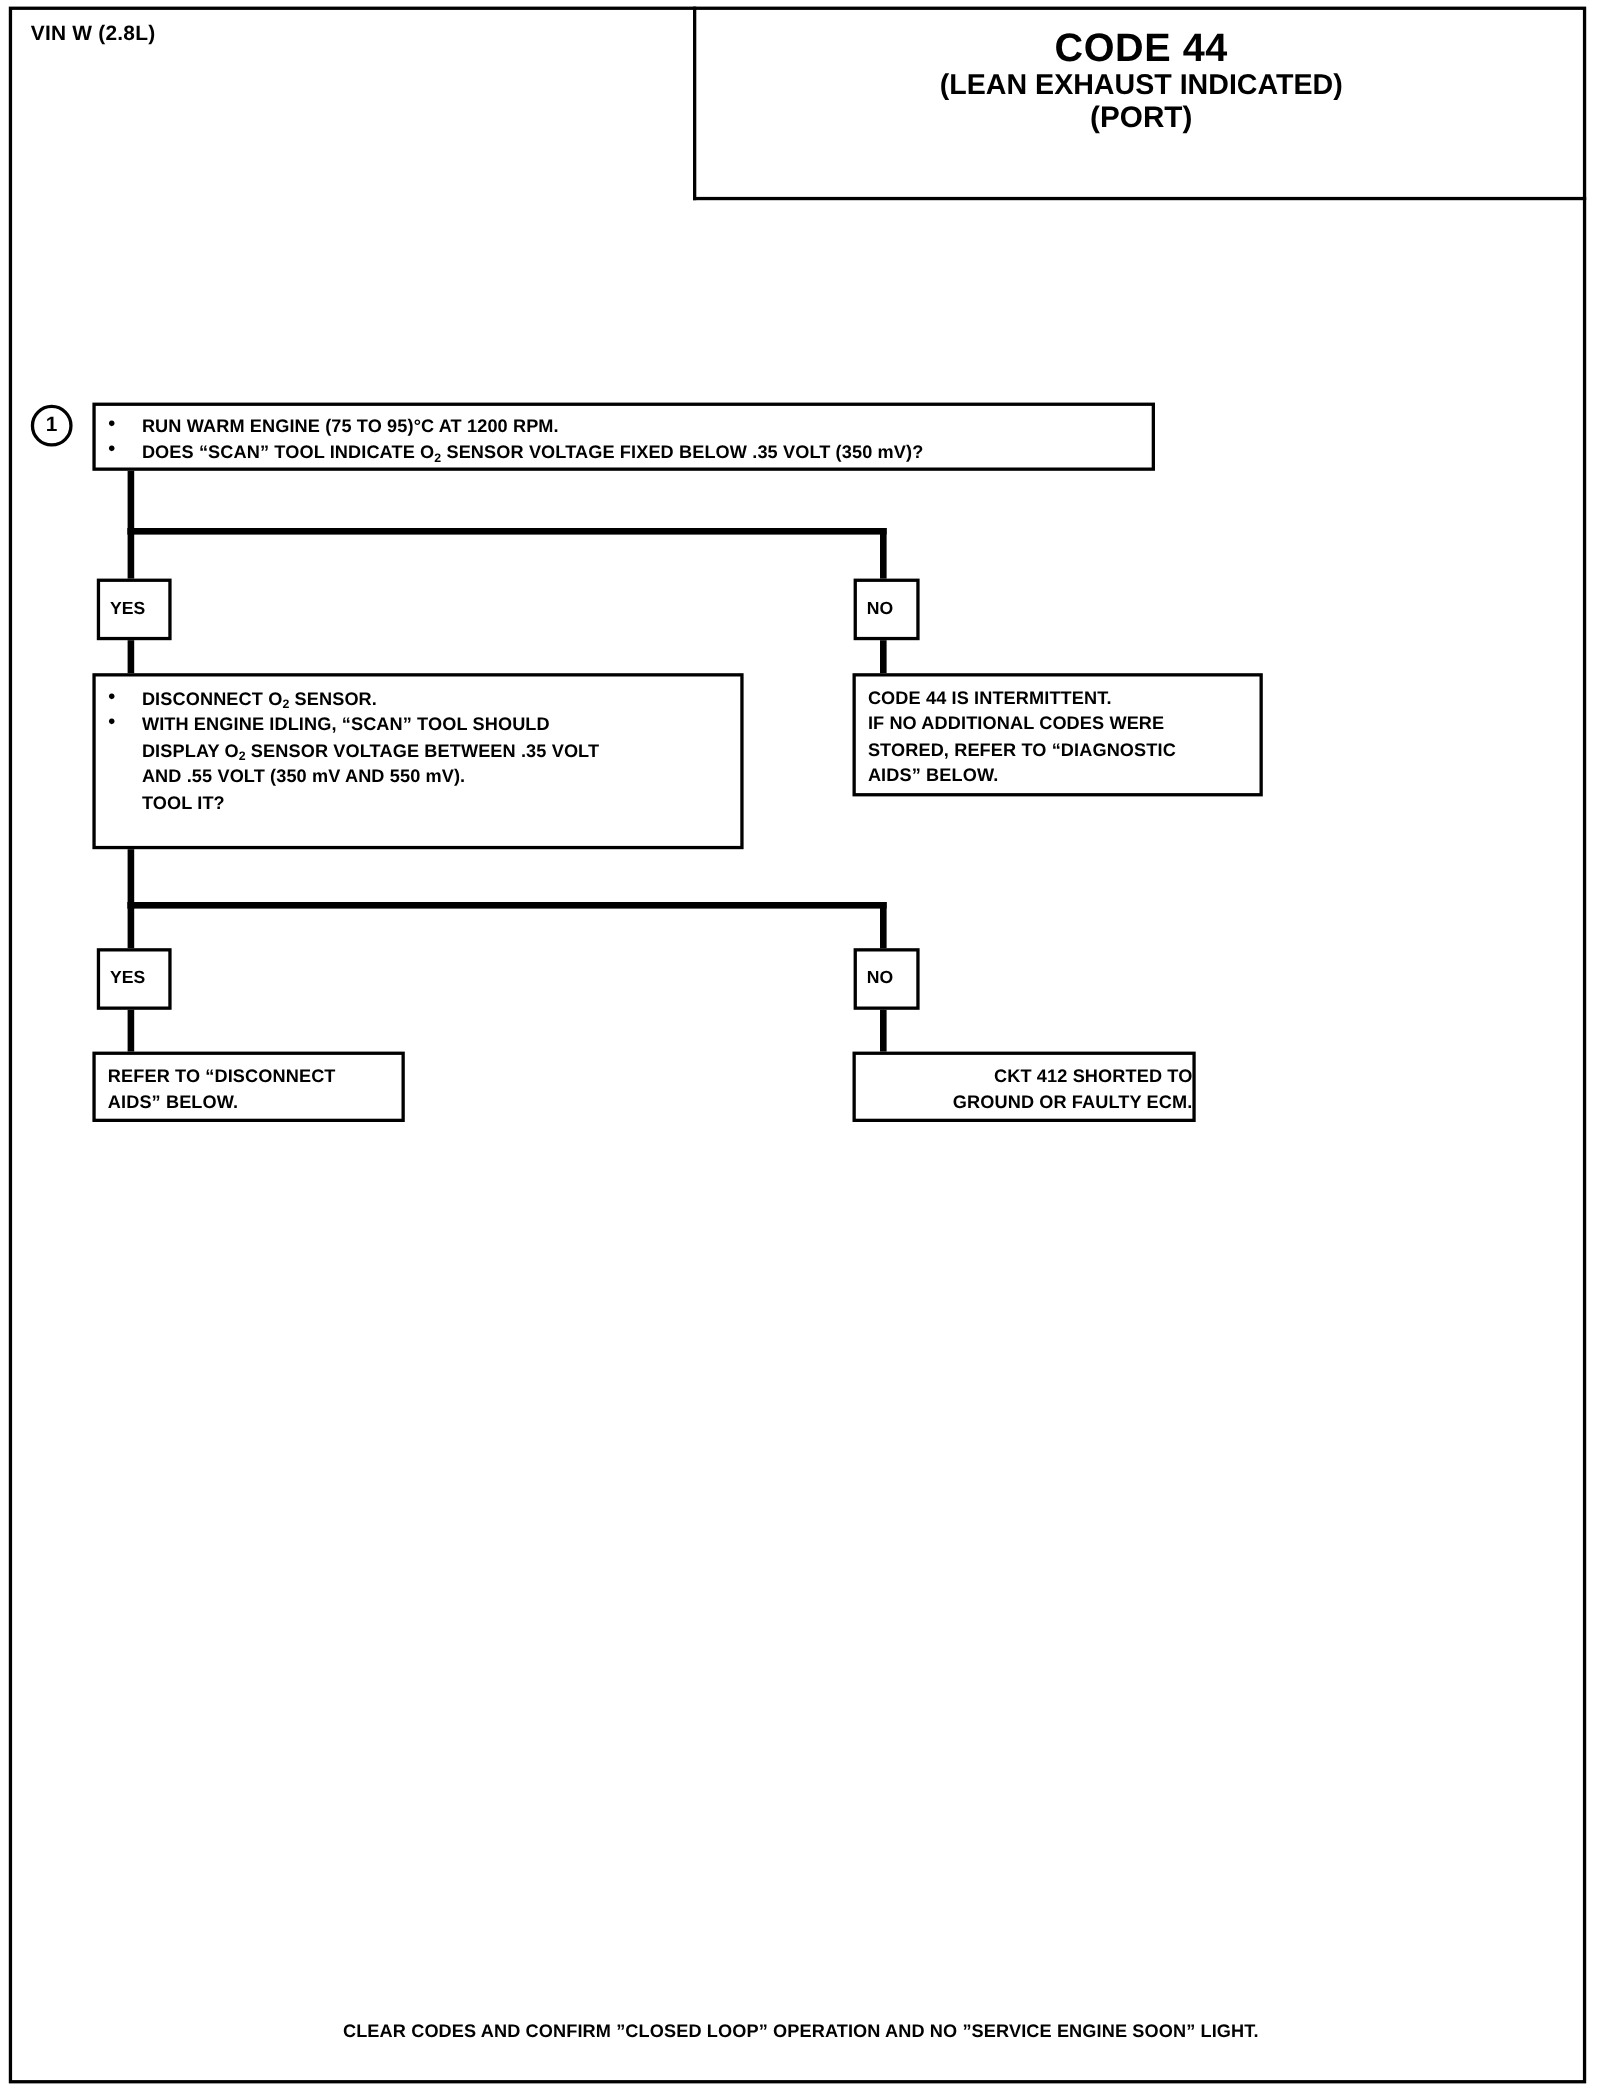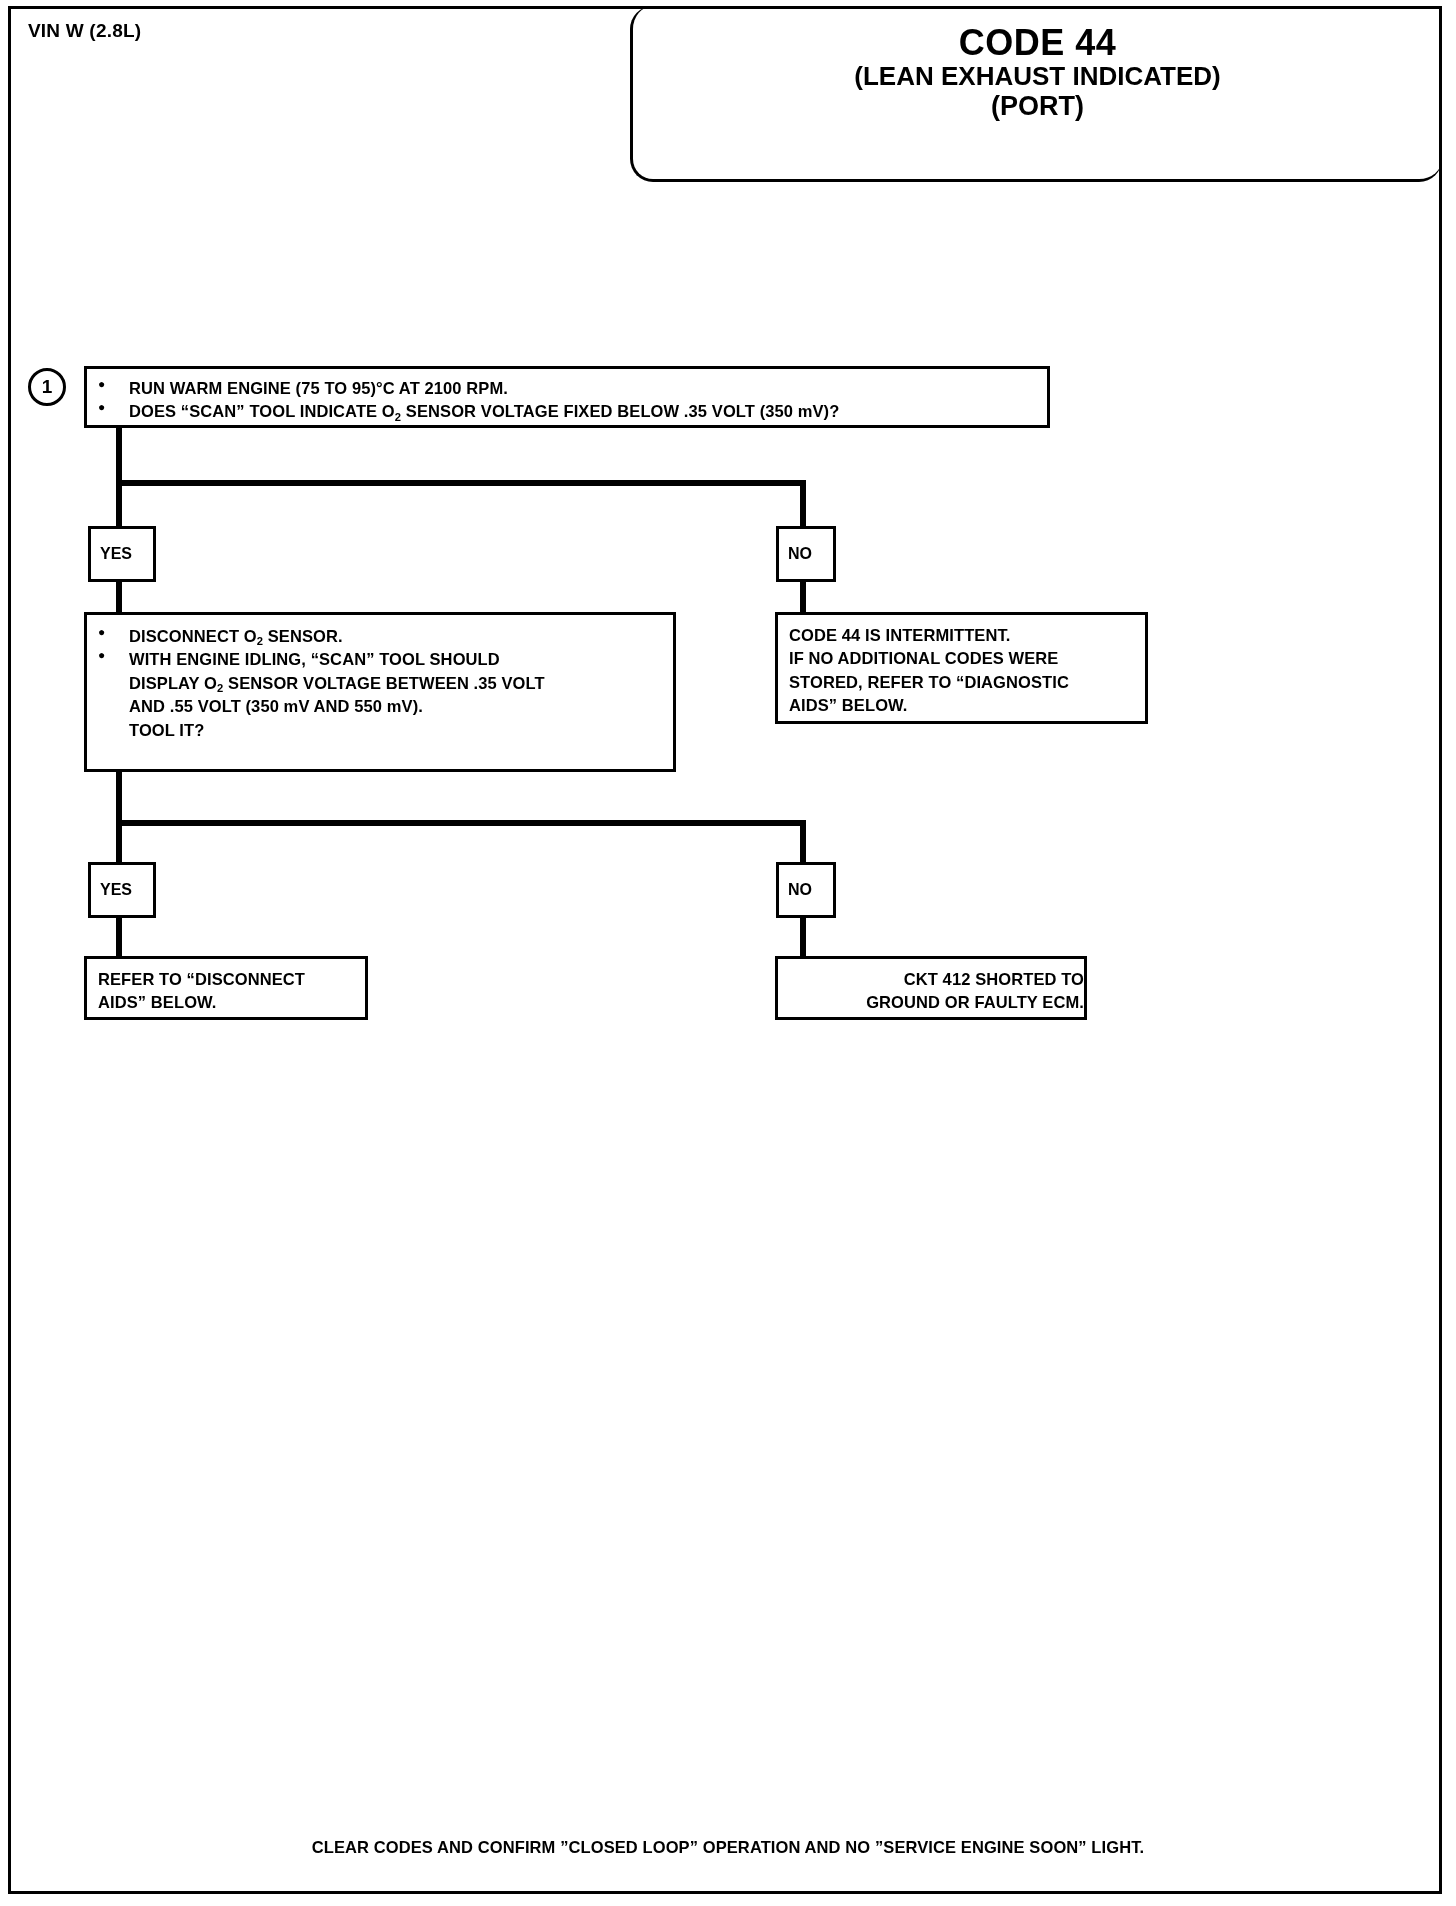--- a/index.html
+++ b/index.html
@@ -41,21 +41,20 @@
   .title-box {
     position: absolute;
     left: 630px;
     top: 6px;
     width: 812px;
     height: 176px;
     border-left: 3px solid #000;
     border-bottom: 3px solid #000;
     box-sizing: border-box;
     text-align: center;
-    border-radius: 23px;
   }
   .title-code {
     font-size: 36px;
     font-weight: bold;
     letter-spacing: 0.5px;
     margin-top: 18px;
     line-height: 1.05;
   }
   .title-main {
     font-size: 29px;
@@ -177,21 +176,21 @@
     <div class="title-code">CODE 44</div>
     <div class="title-sub">(LEAN EXHAUST INDICATED)</div>
     <div class="title-port">(PORT)</div>
   </div>
 
   <div class="step-circle" style="left:28px; top:368px;">1</div>
 
   <div class="fbox" style="left:84px; top:366px; width:966px; height:62px;">
     <ul class="bullets" style="margin:8px 0 0 8px;">
       <li>
-        <span>RUN WARM ENGINE  (75 TO 95)°C AT 2100 RPM.</span>
+        <span>RUN WARM ENGINE  (75 TO 95)°C AT 1200 RPM.</span>
       </li>
       <li>
         <span>DOES “SCAN” TOOL INDICATE O</span><sub>2</sub><span> SENSOR VOLTAGE FIXED BELOW .35 VOLT (350 mV)?</span>
       </li>
     </ul>
   </div>
 
   <div class="line-v" style="left:116px; top:428px; height:58px;"></div>
   <div class="line-h" style="left:116px; top:480px; width:690px;"></div>
   <div class="line-v" style="left:116px; top:480px; height:48px;"></div>

